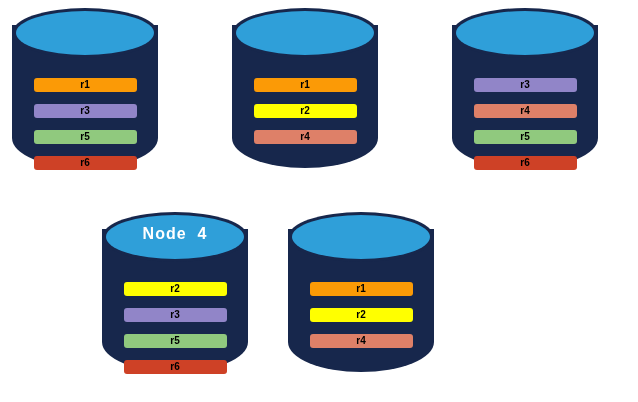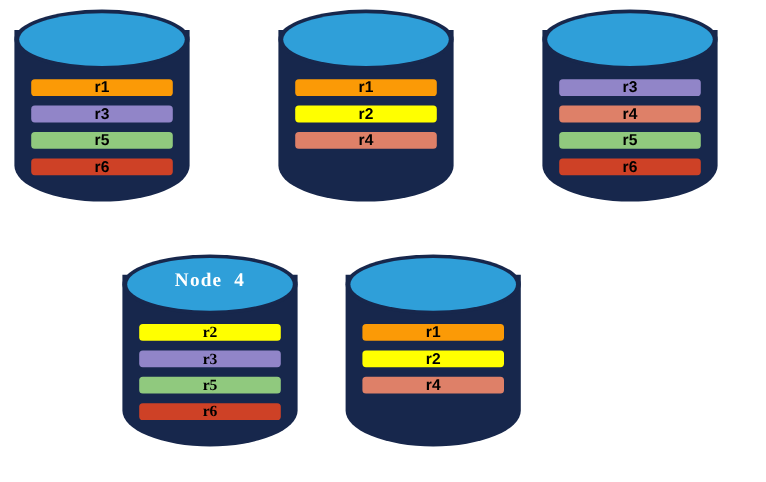--- a/index.html
+++ b/index.html
@@ -75,25 +75,25 @@
   .shards {
     position: absolute;
     left: 0;
     top: 58px;
     width: 146px;
     z-index: 3;
   }
 
   .shard {
     height: 14px;
-    margin: 0 auto 8px auto;
-    width: 118px;
+    margin: 12px auto 8px auto;
+    width: 103px;
     border-radius: 3px;
     color: #000000;
-    font-size: 13px;
+    font-size: 10px;
     font-weight: bold;
     line-height: 14px;
     text-align: center;
   }
   .shard:last-child { margin-bottom: 0; }
 </style>
 </head>
 <body>
 
 <div id="diagram">
@@ -122,21 +122,21 @@
       <div class="cyl-body"></div>
       <div class="cyl-rim"></div>
       <div class="cyl-top"></div>
       <div class="shards">
         <div class="shard" style="background: rgb(145, 133, 200);">r3</div>
         <div class="shard" style="background: rgb(222, 128, 104);">r4</div>
         <div class="shard" style="background: rgb(144, 201, 126);">r5</div>
         <div class="shard" style="background: rgb(206, 65, 38);">r6</div>
       </div>
     </div>
-    <div class="node" style="left: 102px; top: 212px; font-family: Liberation Serif, serif;">
+    <div class="node" style="left: 102px; top: 212px;">
       <div class="cyl-body"></div>
       <div class="cyl-rim"></div>
       <div class="cyl-top"></div>
       <div class="node-title">Node  4</div>
       <div class="shards">
         <div class="shard" style="background: rgb(255, 255, 0);">r2</div>
         <div class="shard" style="background: rgb(145, 133, 200);">r3</div>
         <div class="shard" style="background: rgb(144, 201, 126);">r5</div>
         <div class="shard" style="background: rgb(206, 65, 38);">r6</div>
       </div>

